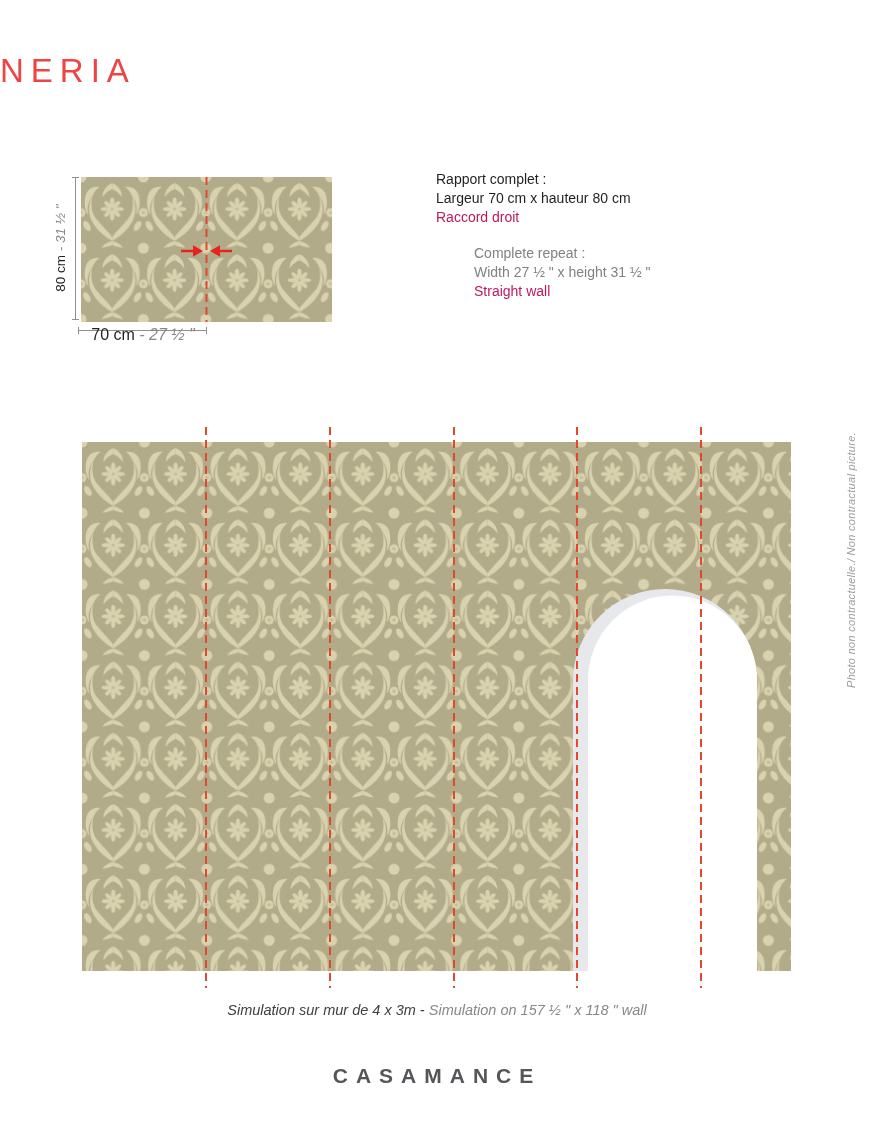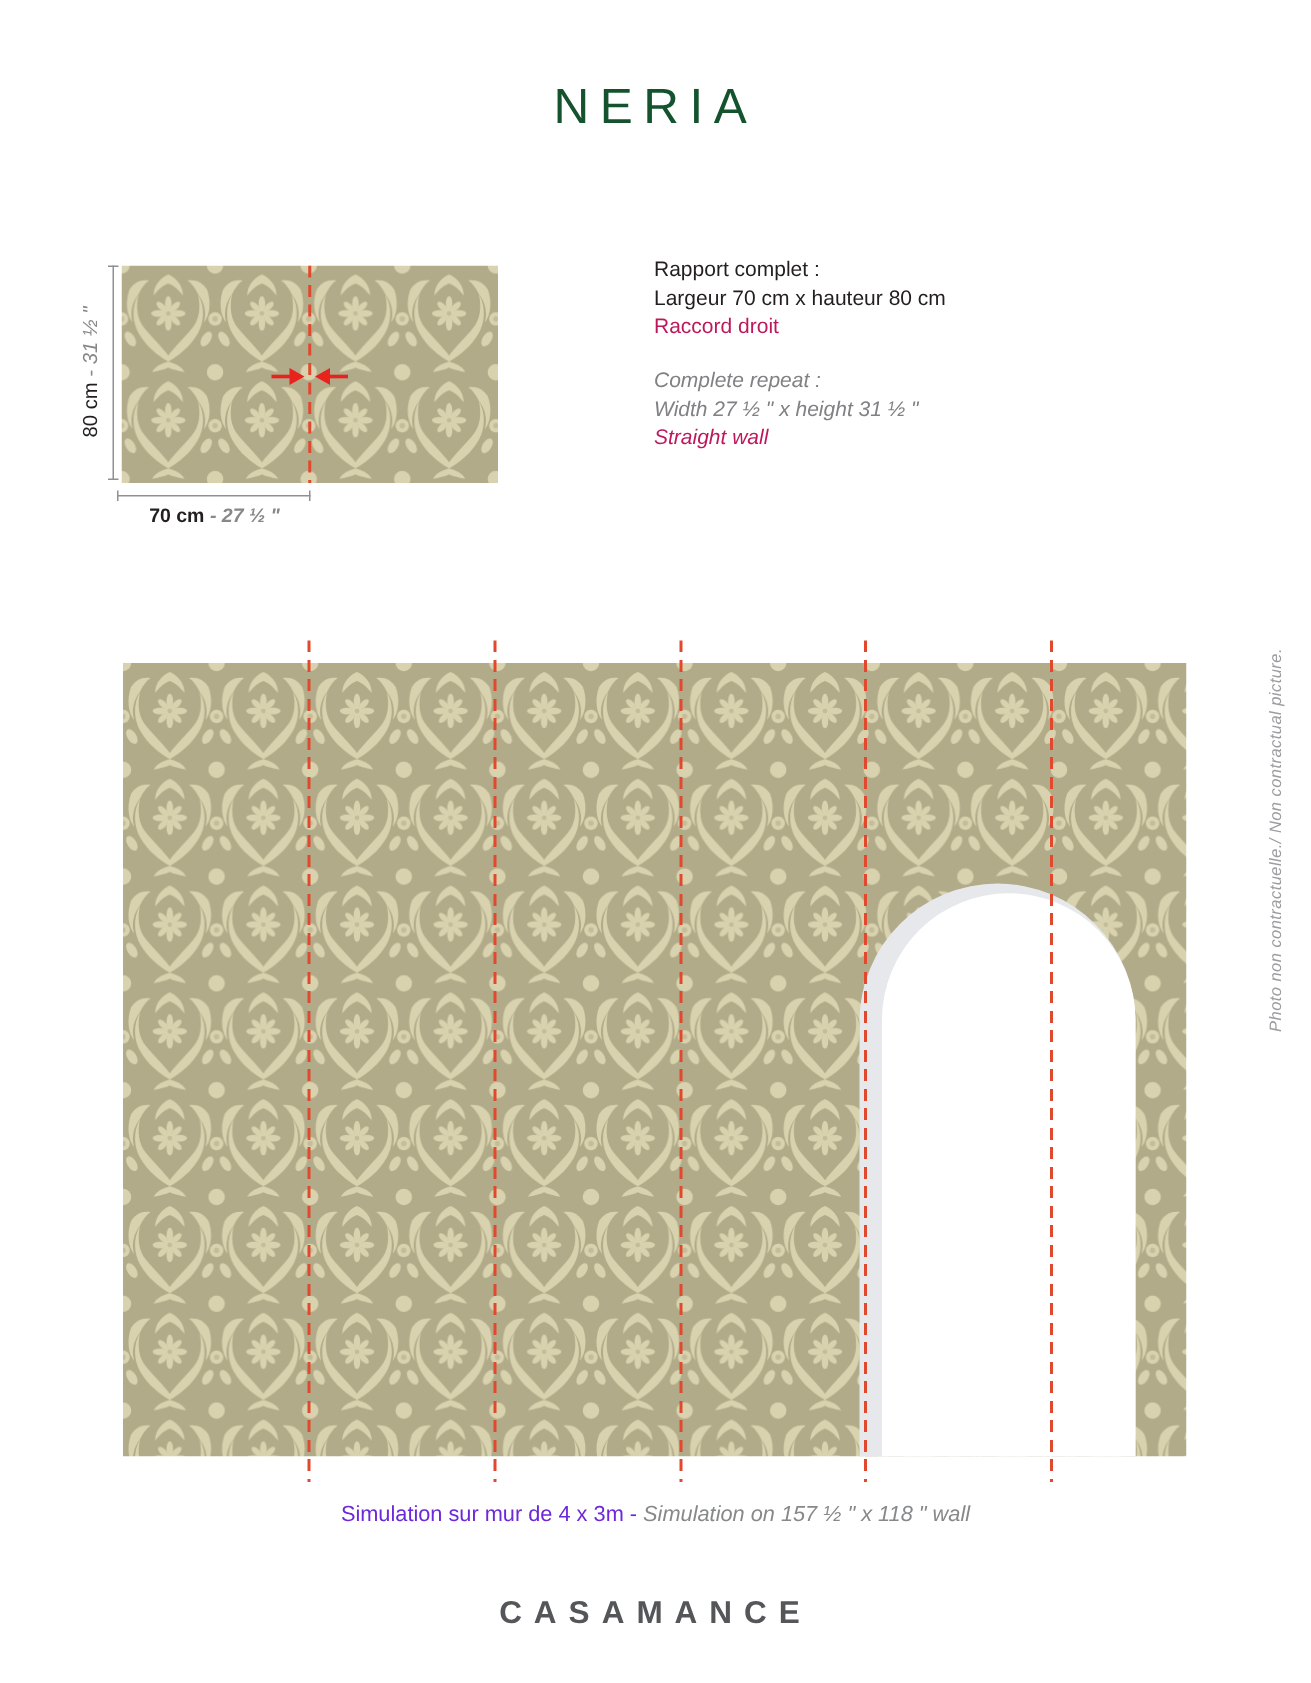--- a/index.html
+++ b/index.html
@@ -2,22 +2,22 @@
 <html><head>
 <meta charset="utf-8">
 <style>
   html,body { margin:0; padding:0; background:#ffffff; }
   .page {
     position:relative; width:874px; height:1122px; background:#ffffff;
     font-family:"Liberation Sans", sans-serif; color:#231f20; overflow:hidden;
   }
   
   .title {
-    position:absolute; top:52px; left:0; width:100%; text-align:center;
-    font-size:33px; font-weight:300; letter-spacing:7px; color:#14532d;
+    position:absolute; top:52px; left:0; width:100%; text-align:left;
+    font-size:33px; font-weight:300; letter-spacing:7px; color:#ef4444;
   }
   .reference {
     position:absolute; top:97px; left:0; width:100%; text-align:center;
     font-size:24px; font-weight:300; letter-spacing:2px; color:#2b2a29;
   }
   
   .swatch-svg { position:absolute; left:81px; top:177px; }
   .vdim { position:absolute; left:75px; top:177px; width:1px; height:143px; background:#8f9092; }
   .vdim::before, .vdim::after {
     content:""; position:absolute; left:-3px; width:7px; height:1px; background:#8f9092;
@@ -26,43 +26,43 @@
   .vdim-label {
     position:absolute; left:60px; top:248px; transform:translate(-50%,-50%) rotate(-90deg);
     white-space:nowrap; font-size:13.5px;
   }
   .hdim { position:absolute; left:78px; top:330px; width:129px; height:1px; background:#8f9092; }
   .hdim::before, .hdim::after {
     content:""; position:absolute; top:-3px; width:1px; height:7px; background:#8f9092;
   }
   .hdim::before { left:0; } .hdim::after { right:0; }
   .hdim-label {
-    position:absolute; left:143px; top:336px; transform:translateX(-50%);
-    white-space:nowrap; font-size:13px;font-weight:bold;
+    position:absolute; left:143px; top:326px; transform:translateX(-50%);
+    white-space:nowrap; font-size:16px;
   }
   .metric { color:#231f20; }
   .imperial { color:#87888a; font-style:italic; }
   
   .spec-block { position:absolute; left:436px; top:170px; font-size:14px; line-height:19px; }
-  .spec-en { margin-top:17px; font-style:italic; color:#808184; }
+  .spec-en { margin-top:17px; color:#808184;margin-left:38px; }
   .red { color:#be185d; }
   
   .wall-svg { position:absolute; left:82px; top:442px; }
   .panel-dash {
     position:absolute; top:427px; width:2px; height:561px;
     background:repeating-linear-gradient(180deg, #e1492e 0px, #e1492e 8px, transparent 8px, transparent 13px);
   }
   
   .photo-note {
     position:absolute; left:851px; top:560px; transform:translate(-50%,-50%) rotate(-90deg);
     white-space:nowrap; font-size:11px; font-style:italic; color:#9b9da0; letter-spacing:0.3px;
   }
   
   .caption { position:absolute; top:1002px; left:0; width:100%; text-align:center; font-size:14.5px; }
-  .caption .fr { color:#6d28d9; }
+  .caption .fr { color:#404040;font-style:italic; }
   .caption .en { color:#87888a; font-style:italic; }
   .brand {
     position:absolute; top:1064px; left:0; width:100%; text-align:center;
     font-size:21px; letter-spacing:8px; color:#55565a; font-weight:700;
   }
 </style>
 </head>
 <body>
 
 <div class="page">

